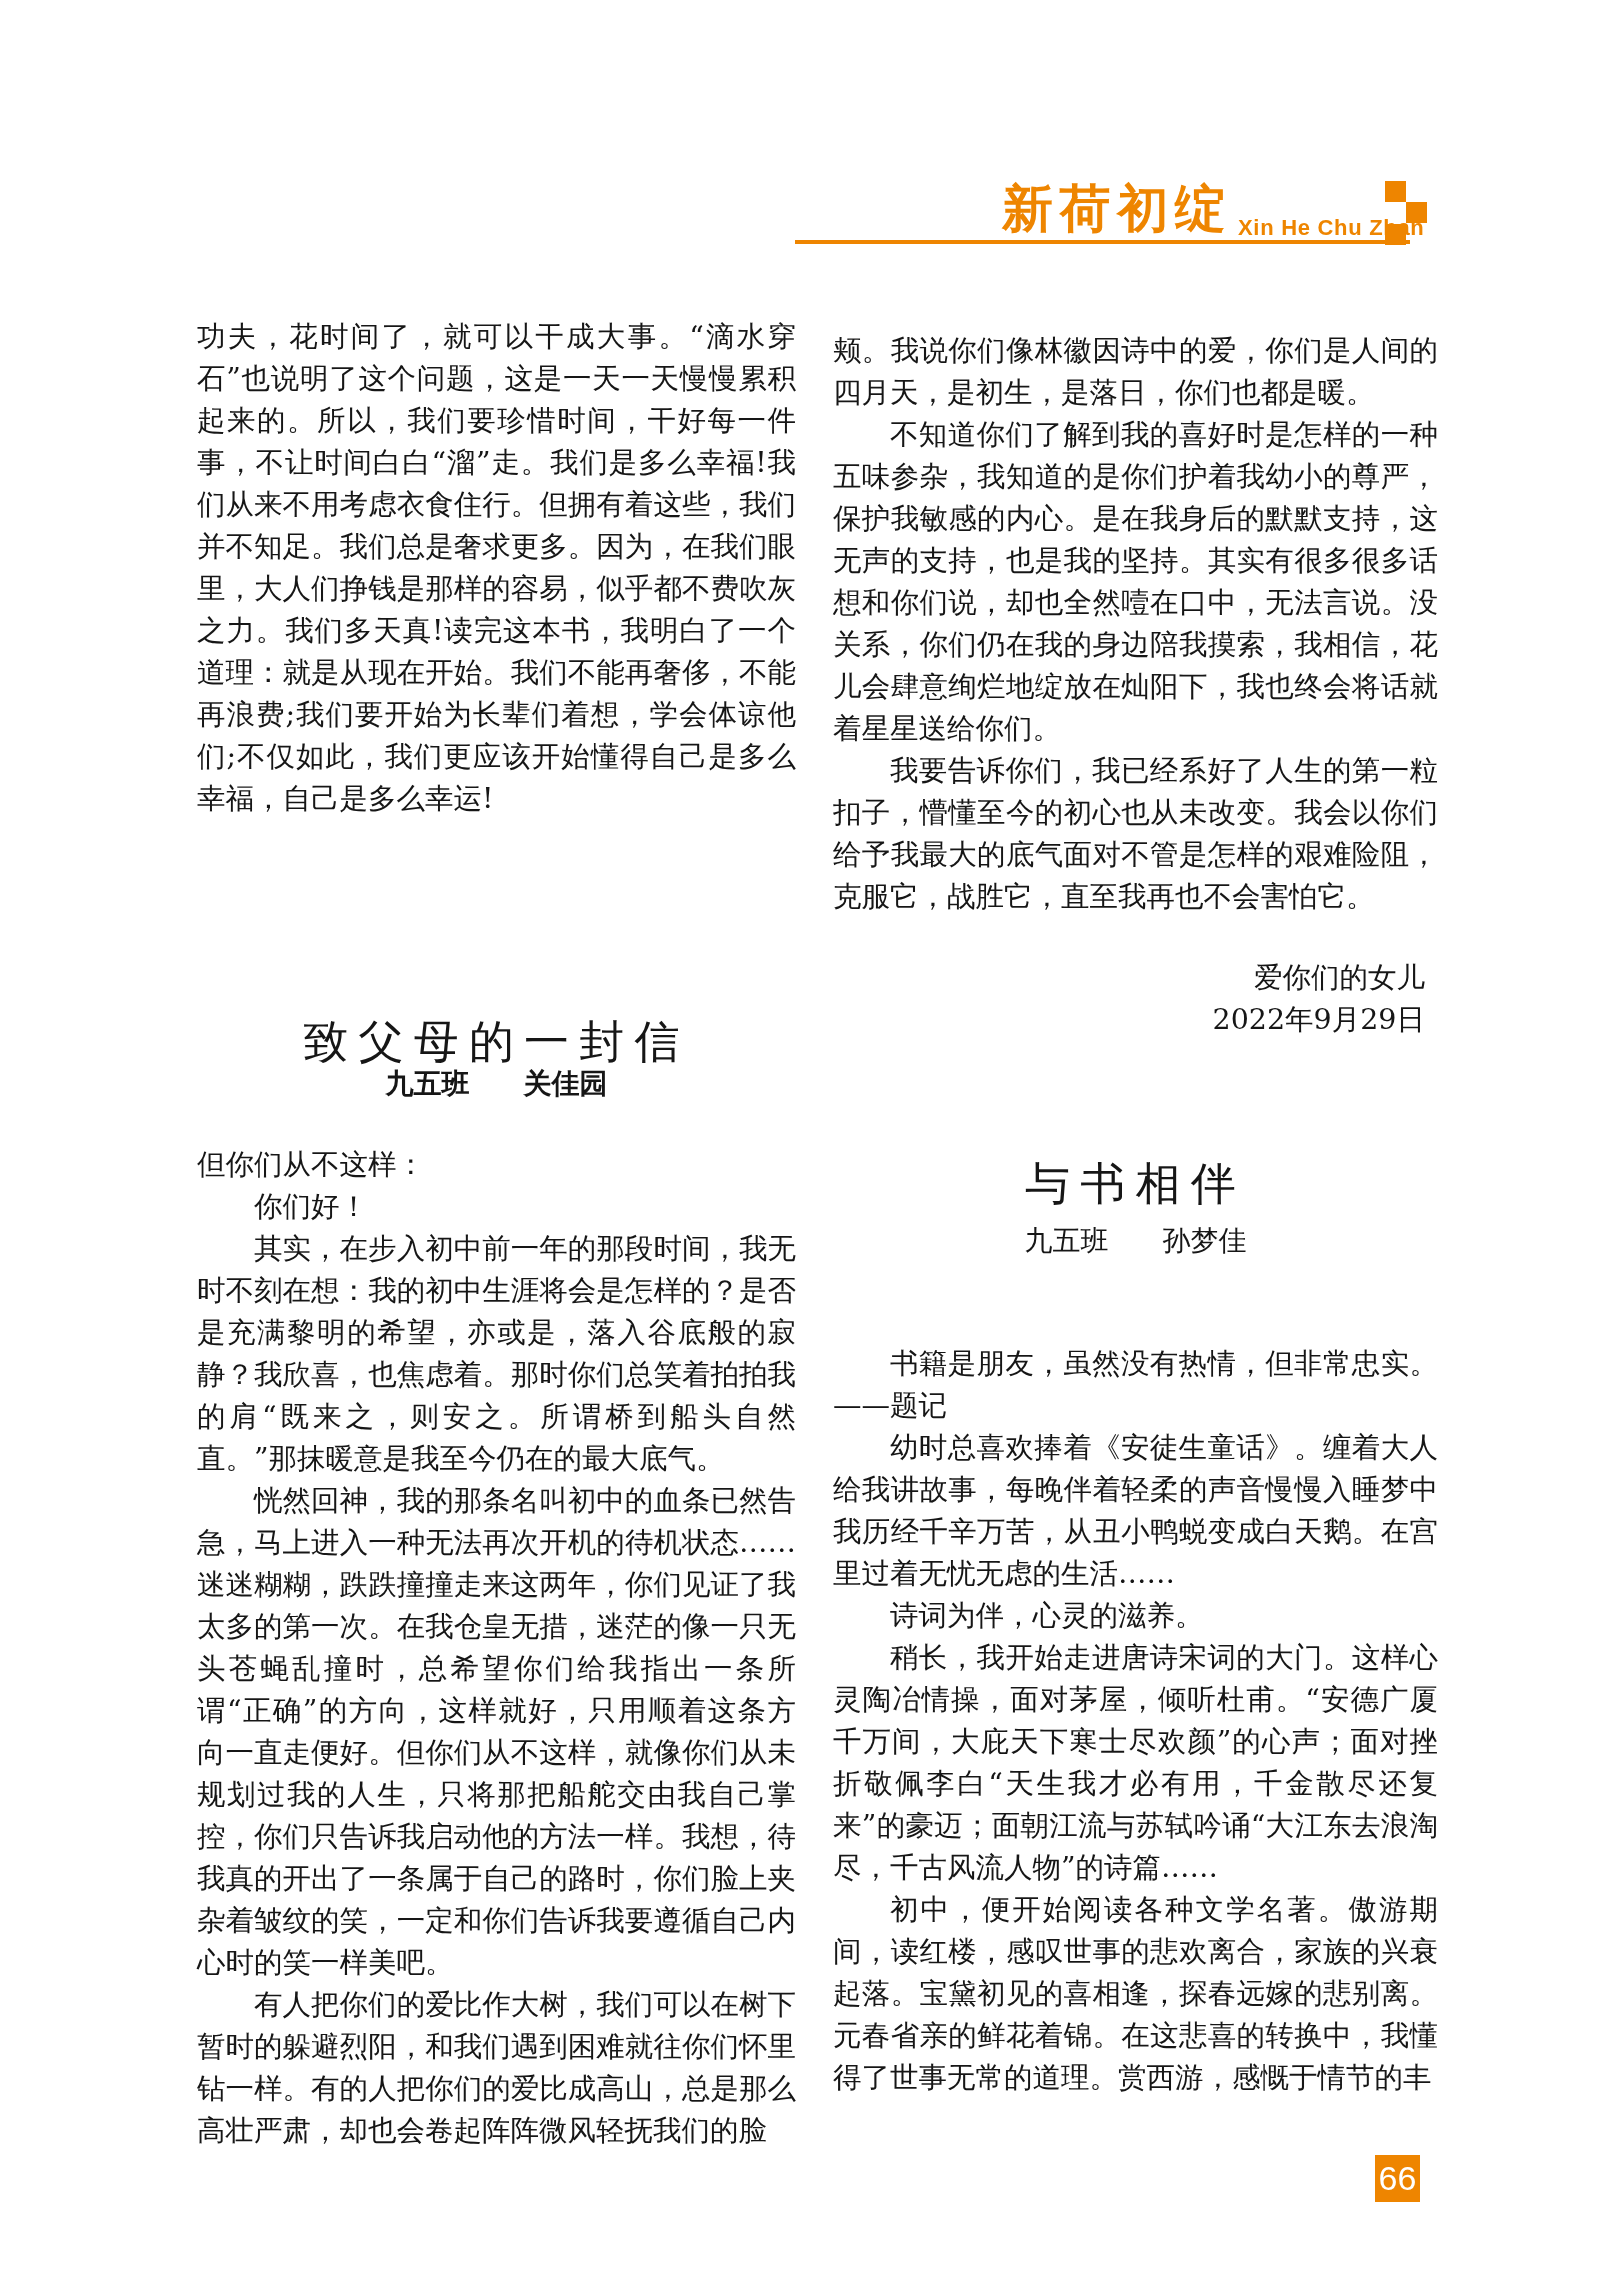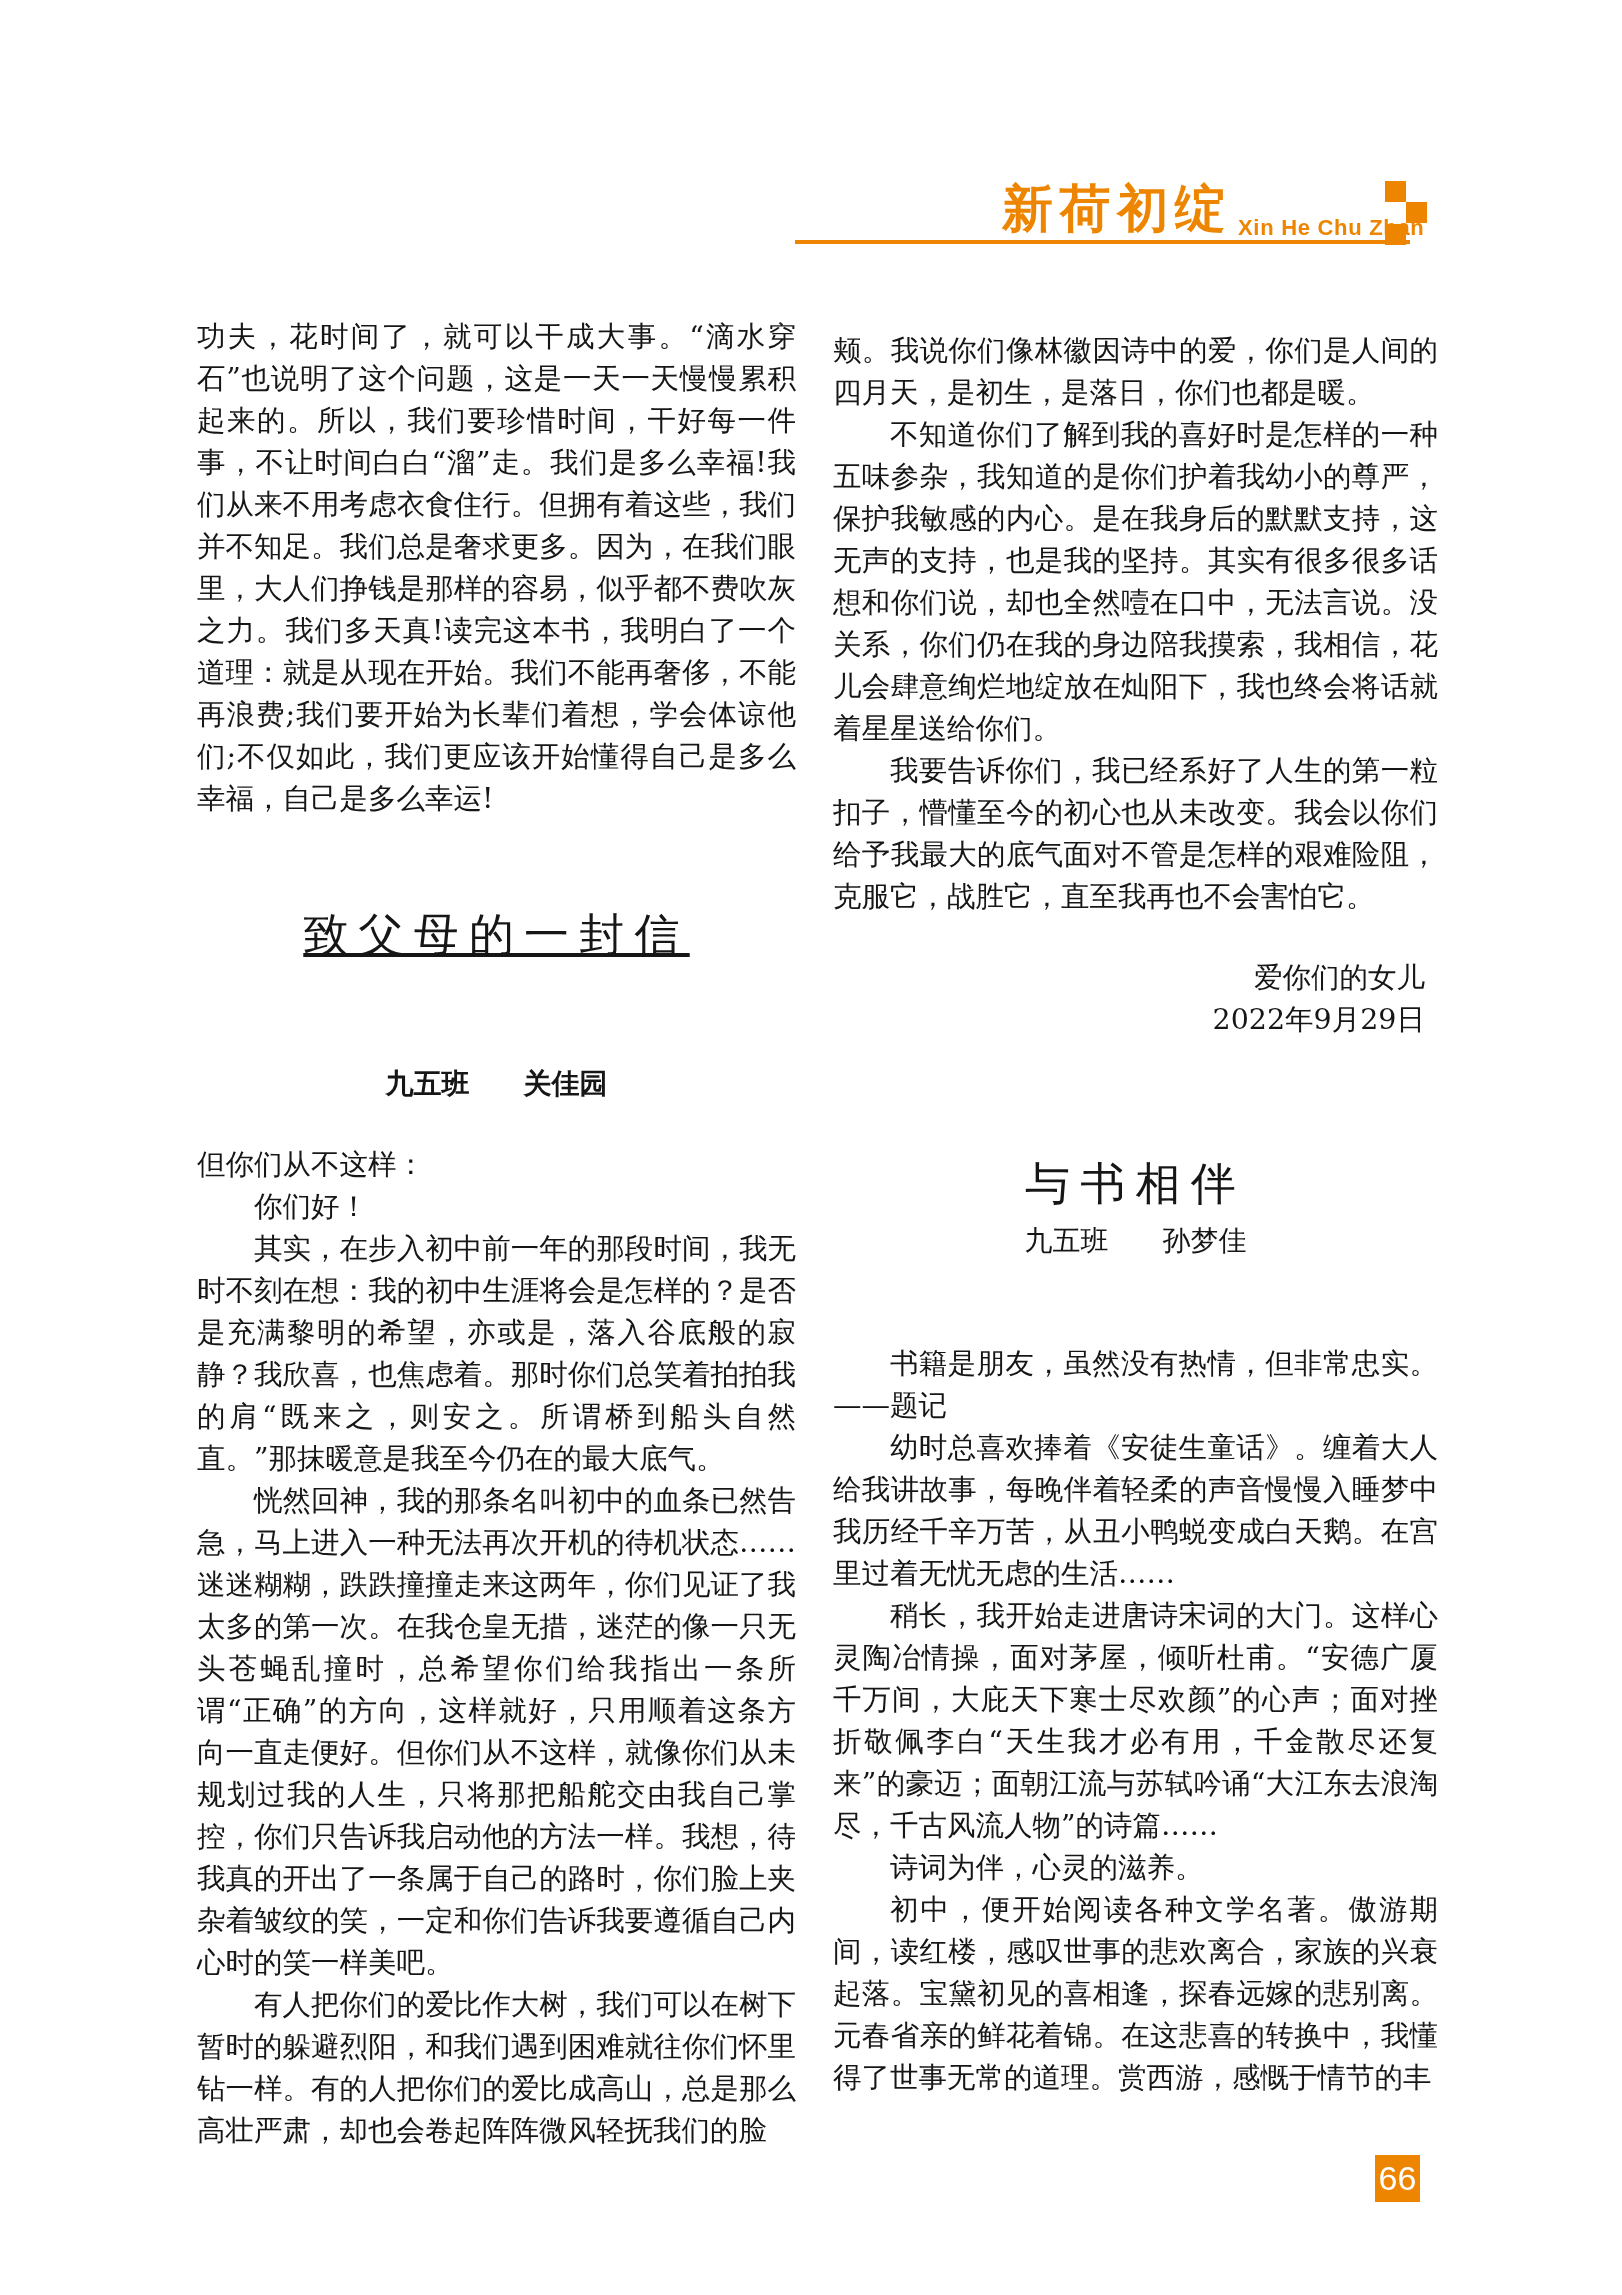--- a/index.html
+++ b/index.html
@@ -72,21 +72,21 @@
   <div class="brand-en">Xin He Chu Zhan</div>
   <div class="rule"></div>
   <div class="sq sq1"></div>
   <div class="sq sq2"></div>
   <div class="sq sq3"></div>
 
   <div class="blk w-left body" style="top:316px;">
     <p>功夫，花时间了，就可以干成大事。“滴水穿石”也说明了这个问题，这是一天一天慢慢累积起来的。所以，我们要珍惜时间，干好每一件事，不让时间白白“溜”走。我们是多么幸福!我们从来不用考虑衣食住行。但拥有着这些，我们并不知足。我们总是奢求更多。因为，在我们眼里，大人们挣钱是那样的容易，似乎都不费吹灰之力。我们多天真!读完这本书，我明白了一个道理：就是从现在开始。我们不能再奢侈，不能再浪费;我们要开始为长辈们着想，学会体谅他们;不仅如此，我们更应该开始懂得自己是多么幸福，自己是多么幸运!</p>
   </div>
 
-  <h2 class="blk w-left art-title" style="top:908px;text-decoration:underline;">致父母的一封信</h2>
+  <h2 class="blk w-left art-title" style="top:1015px;">致父母的一封信</h2>
   <div class="blk w-left byline" style="top:1067px;font-weight:bold;">
     <span>九五班</span><span class="author">关佳园</span>
   </div>
 
   <div class="blk w-left body" style="top:1144px;">
     <p>但你们从不这样：</p>
     <p class="indent">你们好！</p>
     <p class="indent">其实，在步入初中前一年的那段时间，我无时不刻在想：我的初中生涯将会是怎样的？是否是充满黎明的希望，亦或是，落入谷底般的寂静？我欣喜，也焦虑着。那时你们总笑着拍拍我的肩“既来之，则安之。所谓桥到船头自然直。”那抹暖意是我至今仍在的最大底气。</p>
     <p class="indent">恍然回神，我的那条名叫初中的血条已然告急，马上进入一种无法再次开机的待机状态……迷迷糊糊，跌跌撞撞走来这两年，你们见证了我太多的第一次。在我仓皇无措，迷茫的像一只无头苍蝇乱撞时，总希望你们给我指出一条所谓“正确”的方向，这样就好，只用顺着这条方向一直走便好。但你们从不这样，就像你们从未规划过我的人生，只将那把船舵交由我自己掌控，你们只告诉我启动他的方法一样。我想，待我真的开出了一条属于自己的路时，你们脸上夹杂着皱纹的笑，一定和你们告诉我要遵循自己内心时的笑一样美吧。</p>
     <p class="indent">有人把你们的爱比作大树，我们可以在树下暂时的躲避烈阳，和我们遇到困难就往你们怀里钻一样。有的人把你们的爱比成高山，总是那么高壮严肃，却也会卷起阵阵微风轻抚我们的脸</p>
@@ -104,21 +104,21 @@
   </div>
 
   <h2 class="blk w-right art-title" style="top:1157px;">与书相伴</h2>
   <div class="blk w-right byline" style="top:1224px;">
     <span>九五班</span><span class="author">孙梦佳</span>
   </div>
 
   <div class="blk w-right body" style="top:1343px;">
     <p class="indent">书籍是朋友，虽然没有热情，但非常忠实。——题记</p>
     <p class="indent">幼时总喜欢捧着《安徒生童话》。缠着大人给我讲故事，每晚伴着轻柔的声音慢慢入睡梦中我历经千辛万苦，从丑小鸭蜕变成白天鹅。在宫里过着无忧无虑的生活……</p>
+    <p class="indent">诗词为伴，心灵的滋养。</p>
     <p class="indent">稍长，我开始走进唐诗宋词的大门。这样心灵陶冶情操，面对茅屋，倾听杜甫。“安德广厦千万间，大庇天下寒士尽欢颜”的心声；面对挫折敬佩李白“天生我才必有用，千金散尽还复来”的豪迈；面朝江流与苏轼吟诵“大江东去浪淘尽，千古风流人物”的诗篇……</p>
-    <p class="indent">诗词为伴，心灵的滋养。</p>
     <p class="indent">初中，便开始阅读各种文学名著。傲游期间，读红楼，感叹世事的悲欢离合，家族的兴衰起落。宝黛初见的喜相逢，探春远嫁的悲别离。元春省亲的鲜花着锦。在这悲喜的转换中，我懂得了世事无常的道理。赏西游，感慨于情节的丰</p>
   </div>
 
   <div class="badge">66</div>
 
 </div>
 
 
 </body></html>

